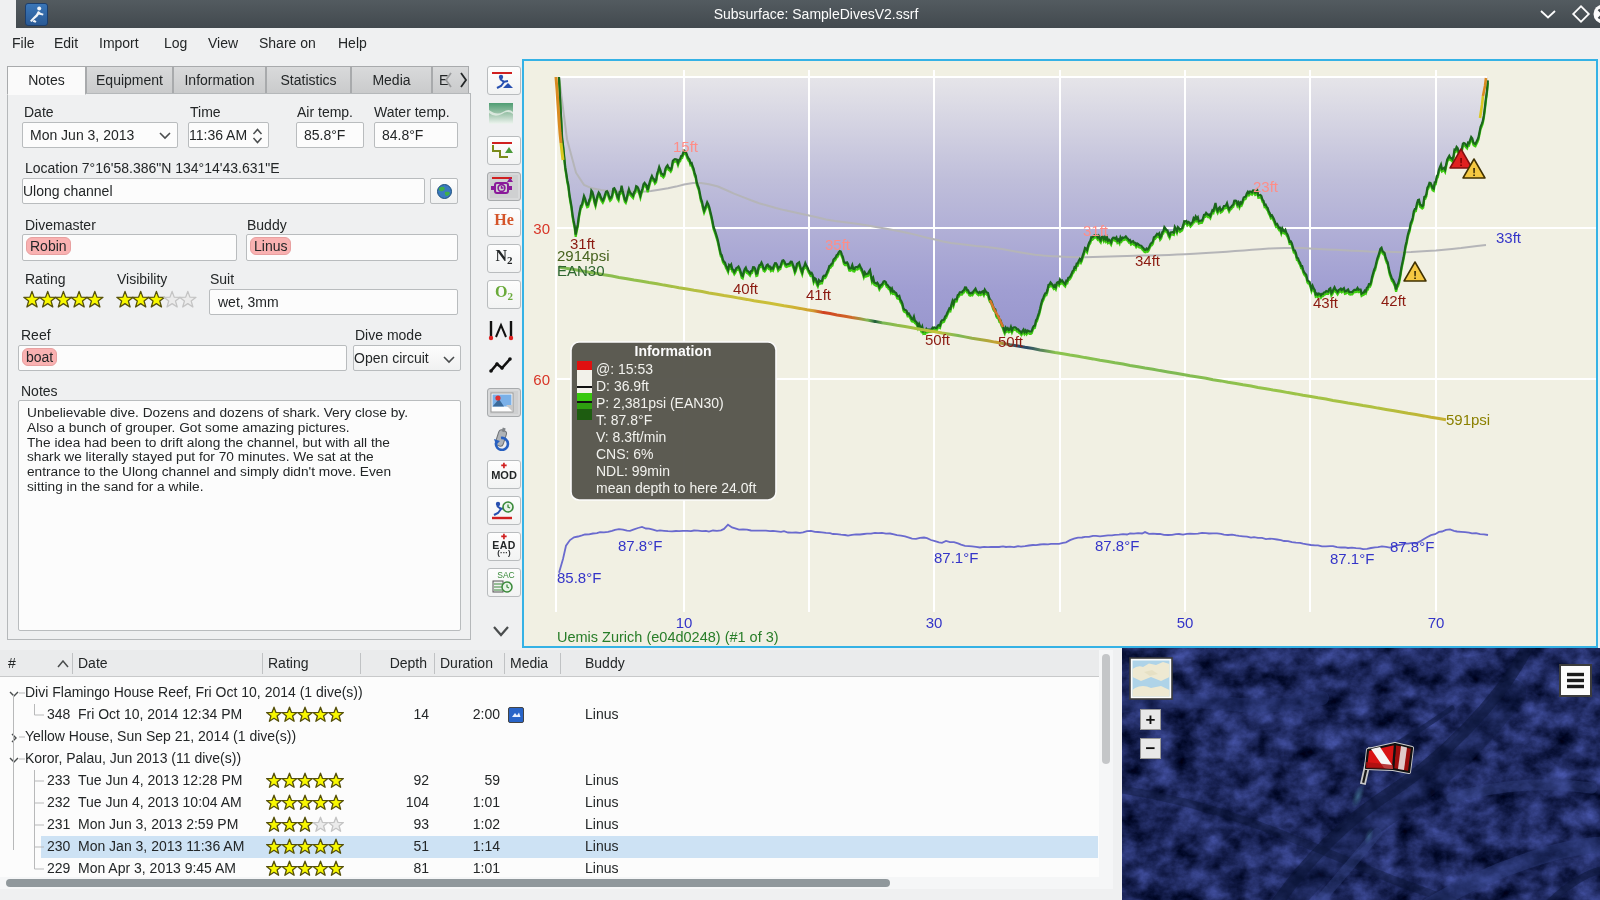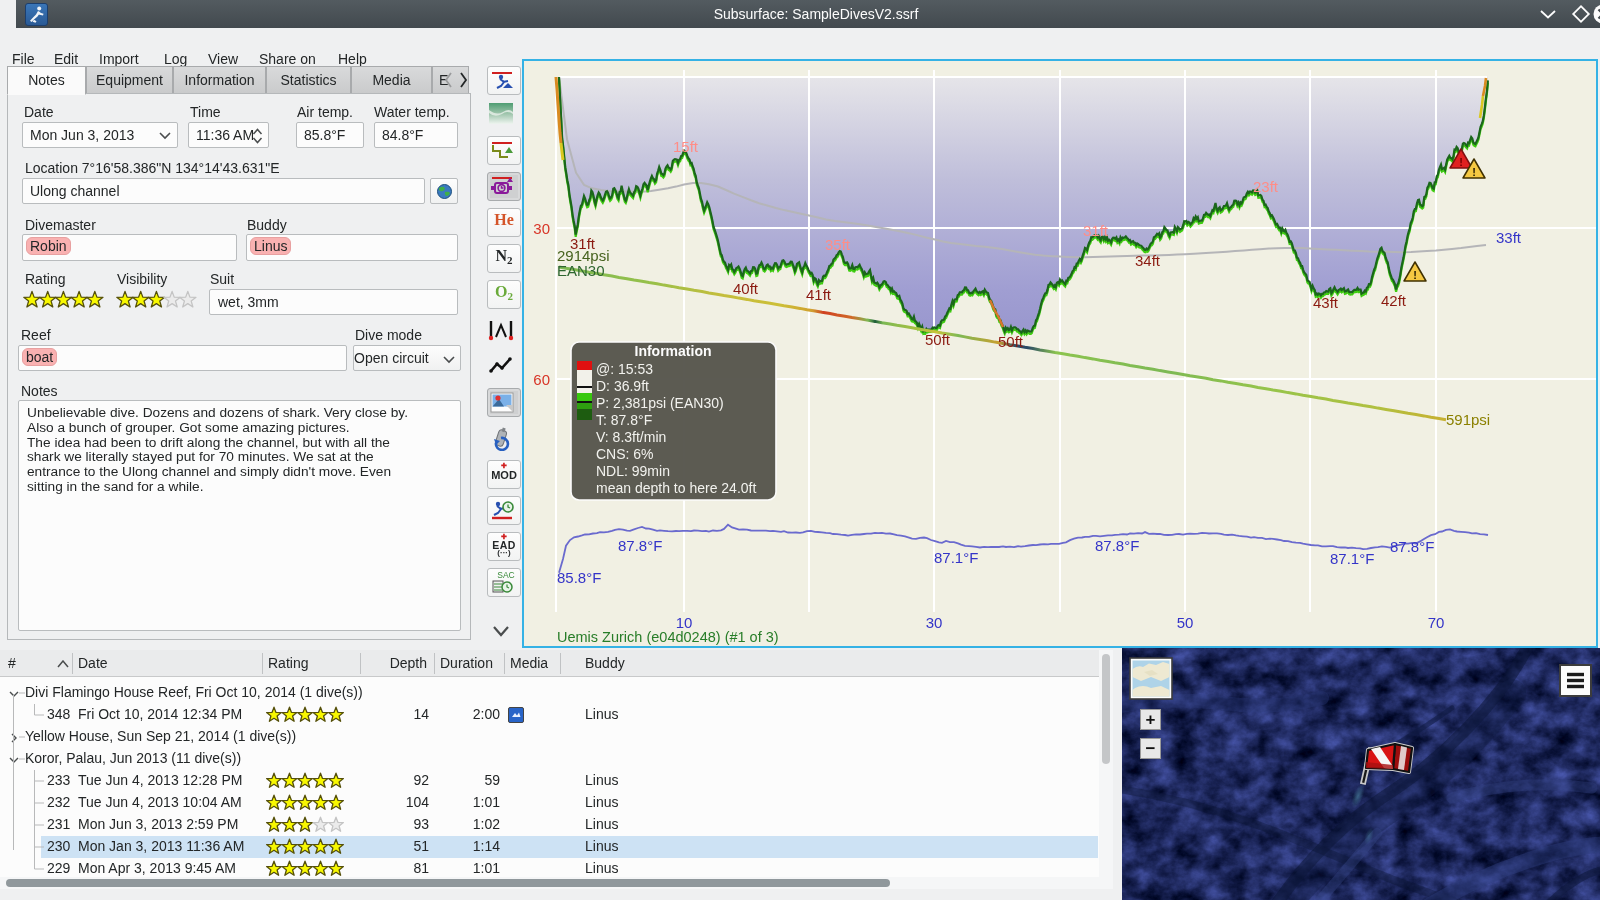--- a/index.html
+++ b/index.html
@@ -1,21 +1,21 @@
 <!DOCTYPE html>
 <html><head>
 <meta charset="utf-8">
 <style>
 * { margin:0; padding:0; box-sizing:border-box; }
 html,body { width:1600px; height:900px; overflow:hidden; font-family:"Liberation Sans",sans-serif; background:#eff0f1; }
 #titlebar { position:absolute; left:16px; top:0; width:1600px; height:28px; background:linear-gradient(#535b60,#42494e); }
 #titlebar .title { position:absolute; left:0; right:0; top:6px; text-align:center; color:#fcfcfc; font-size:14px; }
 #appicon { position:absolute; left:9px; top:3px; width:23px; height:23px; background:linear-gradient(#3a76b8,#2a5a95); border-radius:3px; border:1px solid #1c3f6e; }
 #menubar { position:absolute; left:0; top:28px; width:1600px; height:31px; background:#eff0f1; }
-#menubar span { position:absolute; top:23px; color:#232627; font-size:14px; }
+#menubar span { position:absolute; top:7px; color:#232627; font-size:14px; }
 
 .tab { position:absolute; top:66px; height:28px; background:linear-gradient(#d9dadb,#c9cacb); border:1px solid #a8aaac; border-bottom:none; color:#232627; font-size:14px; text-align:center; line-height:27px; }
 .tab.active { background:#fafafa; height:29px; border-bottom:1px solid #fafafa; z-index:3; }
 #tabpane { position:absolute; left:7px; top:93px; width:464px; height:547px; background:#eff0f1; border:1px solid #b5b8ba; }
 .lbl { position:absolute; color:#232627; font-size:14px; }
 .inp { position:absolute; background:#fcfcfc; border:1px solid #b9bcbe; border-radius:2px; font-size:14px; color:#232627; }
 .pill { display:inline-block; background:#f9b1b1; border:1px solid #e8a0a0; border-radius:6px; padding:0px 3px; font-size:14px; color:#232627; }
 
 .star { font-size:19px; letter-spacing:1px; }
 
@@ -78,30 +78,30 @@
 
 <div class="lbl" style="left:24px;top:104px">Date</div>
 <div class="lbl" style="left:190px;top:104px">Time</div>
 <div class="lbl" style="left:297px;top:104px">Air temp.</div>
 <div class="lbl" style="left:374px;top:104px">Water temp.</div>
 <div class="inp" style="left:22px;top:122px;width:156px;height:26px;line-height:24px;padding-left:7px">Mon Jun 3, 2013
   <svg style="position:absolute;right:6px;top:8px" width="12" height="9">
       <path d="M1 2 L6 7 L11 2" stroke="#4a4d4e" stroke-width="1.6" fill="none"></path>
     </svg>
 </div>
-<div class="inp" style="left:188px;top:122px;width:81px;height:26px;line-height:24px;padding-left:7px">11:36 AM
+<div class="inp" style="left:188px;top:122px;width:81px;height:26px;line-height:24px;padding-left:0">11:36 AM
   <svg style="position:absolute;right:5px;top:5px" width="11" height="16">
       <path d="M1.5 6 L5.5 1.5 L9.5 6" stroke="#4a4d4e" stroke-width="1.5" fill="none"></path>
       <path d="M1.5 10 L5.5 14.5 L9.5 10" stroke="#4a4d4e" stroke-width="1.5" fill="none"></path>
     </svg>
 </div>
 <div class="inp" style="left:296px;top:122px;width:68px;height:26px;line-height:24px;padding-left:7px">85.8°F</div>
 <div class="inp" style="left:374px;top:122px;width:84px;height:26px;line-height:24px;padding-left:7px">84.8°F</div>
 <div class="lbl" style="left:25px;top:160px">Location  7°16'58.386"N 134°14'43.631"E</div>
-<div class="inp" style="left:22px;top:178px;width:403px;height:26px;line-height:24px;padding-left:7px">Ulong channel</div>
+<div class="inp" style="left:22px;top:178px;width:403px;height:26px;line-height:24px;">Ulong channel</div>
 <div class="inp" style="left:430px;top:178px;width:28px;height:26px;background:linear-gradient(#fdfdfd,#f0f1f1)">
   <svg style="position:absolute;left:5px;top:4px" width="17" height="17" viewBox="0 0 17 17">
       <circle cx="8.5" cy="8.5" r="7" fill="#3a7abf" stroke="#1c4f7e"></circle>
       <path d="M3 5 Q6 3 8 4 Q10 6 7 8 Q4 9 3 7 Z M9 9 Q13 8 14 10 Q13 13 10 13 Q8 11 9 9 Z" fill="#3fae49"></path>
     </svg>
 </div>
 <div class="lbl" style="left:25px;top:217px">Divemaster</div>
 <div class="lbl" style="left:247px;top:217px">Buddy</div>
 <div class="inp" style="left:22px;top:234px;width:215px;height:27px;padding:2px 0 0 3px"><span class="pill">Robin</span></div>
 <div class="inp" style="left:246px;top:234px;width:212px;height:27px;padding:2px 0 0 3px"><span class="pill">Linus</span></div>

